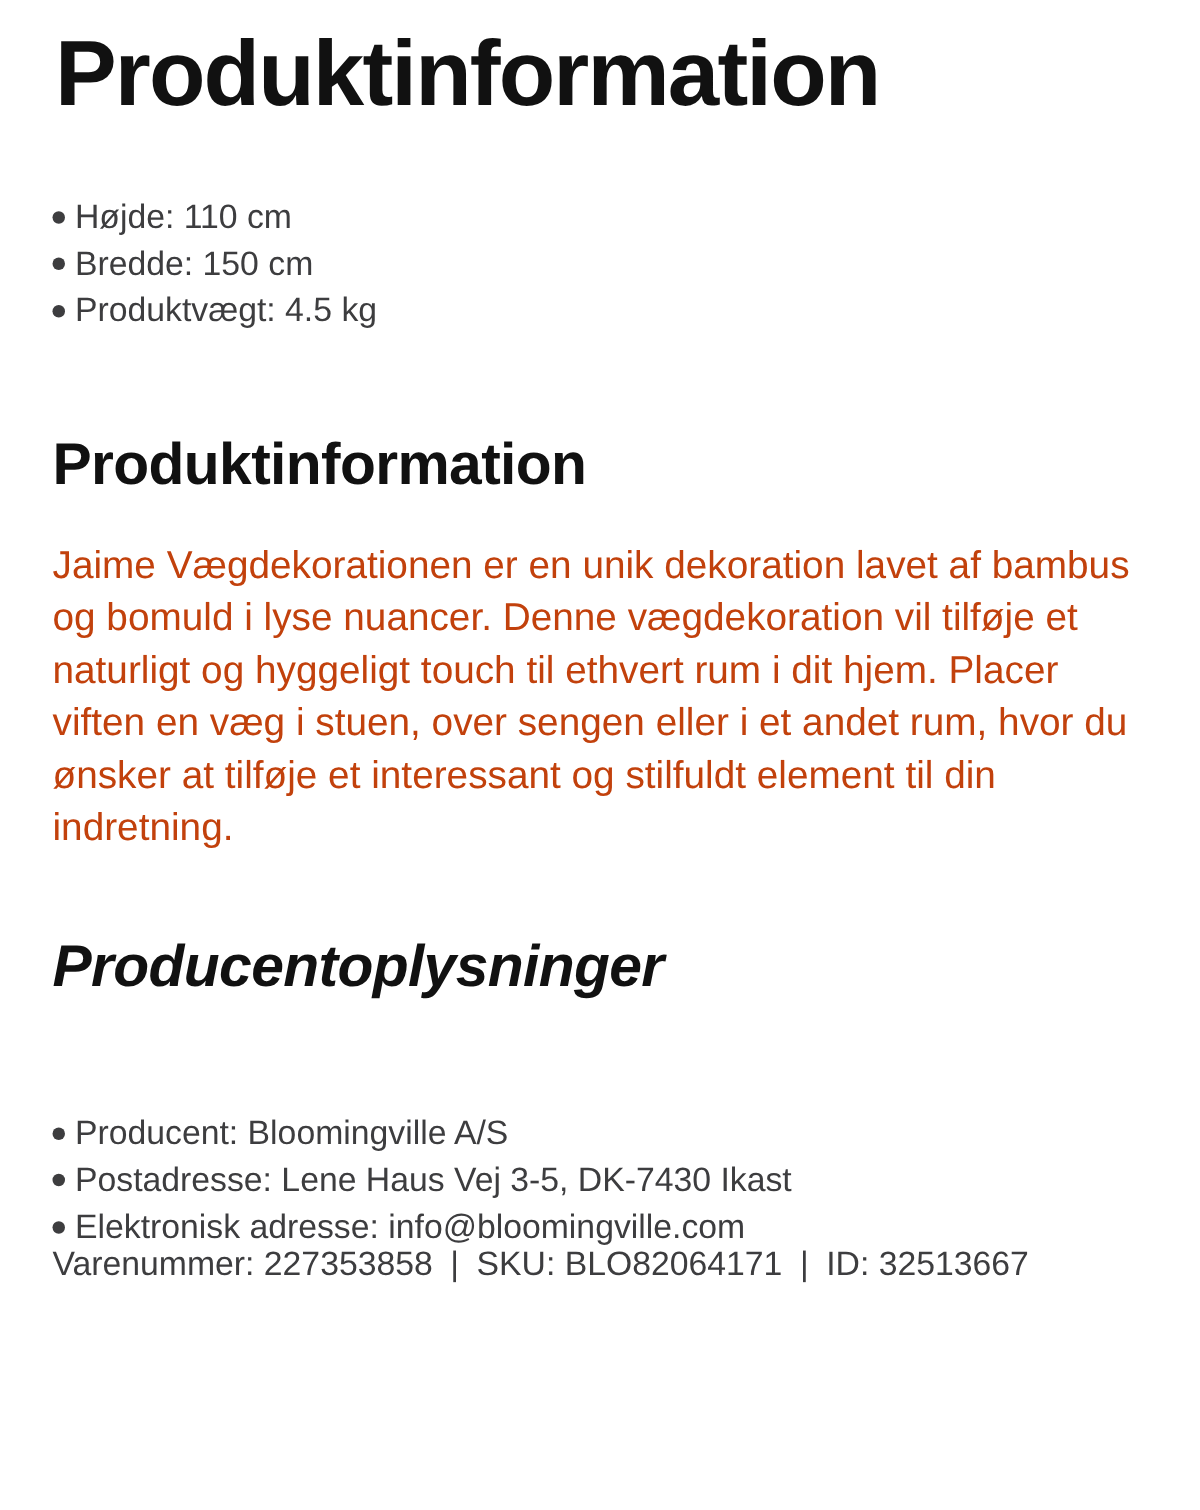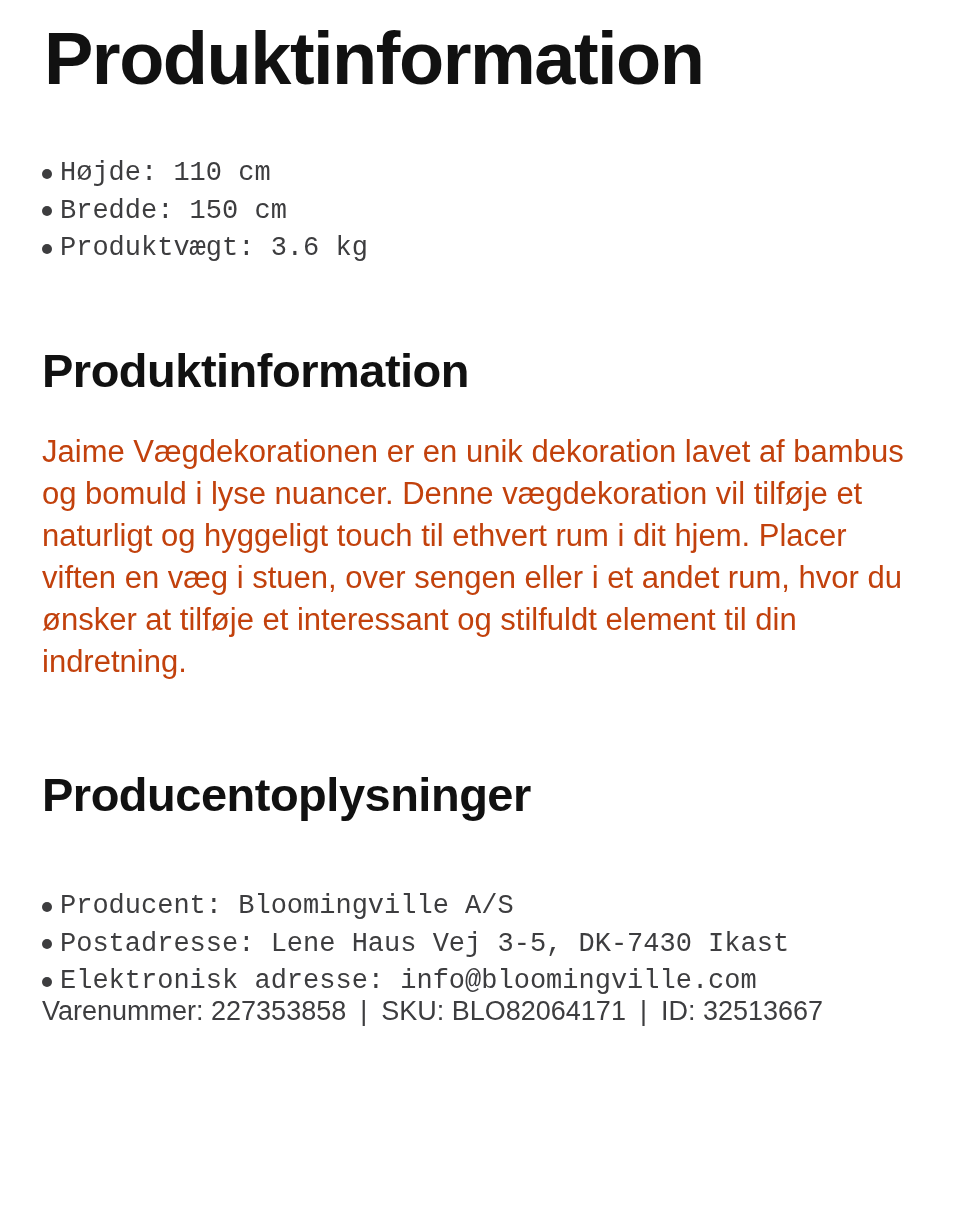--- a/index.html
+++ b/index.html
@@ -33,21 +33,20 @@
       padding: 0;
       list-style: none;
       font-size: 27px;
       line-height: 37.5px;
       color: #3d3d3f;
     }
     .bullet-list li {
       display: flex;
       align-items: center;
       white-space: nowrap;
-      font-family: Liberation Mono, monospace;
     }
     .bullet-list li .dot {
       display: inline-block;
       width: 10px;
       height: 10px;
       border-radius: 50%;
       background: #3d3d3f;
       margin-right: 8px;
       flex: none;
     }
@@ -57,21 +56,21 @@
       position: absolute;
       left: 42px;
       margin: 0;
       font-size: 47px;
       font-weight: 700;
       color: #111111;
       letter-spacing: -0.5px;
       line-height: 56px;
     }
     .h-info { top: 343px; }
-    .h-producer { top: 767px; }
+    .h-producer { top: 745px; font-style: italic; }
     .description {
       position: absolute;
       left: 42px;
       top: 431px;
       width: 880px;
       margin: 0;
       font-size: 31px;
       line-height: 42px;
       color: #c2410c;
     }
@@ -99,21 +98,21 @@
   <li>
     <span class="dot"></span>
     <span>Højde: 110 cm</span>
   </li>
   <li>
     <span class="dot"></span>
     <span>Bredde: 150 cm</span>
   </li>
   <li>
     <span class="dot"></span>
-    <span>Produktvægt: 3.6 kg</span>
+    <span>Produktvægt: 4.5 kg</span>
   </li>
 </ul>
 
 <h2 class="section-heading h-info">Produktinformation</h2>
 
 <p class="description">Jaime Vægdekorationen er en unik dekoration lavet af bambus og bomuld i lyse nuancer. Denne vægdekoration vil tilføje et naturligt og hyggeligt touch til ethvert rum i dit hjem. Placer viften en væg i stuen, over sengen eller i et andet rum, hvor du ønsker at tilføje et interessant og stilfuldt element til din indretning.</p>
 
 <h2 class="section-heading h-producer">Producentoplysninger</h2>
 
 <ul class="bullet-list producer-list">

